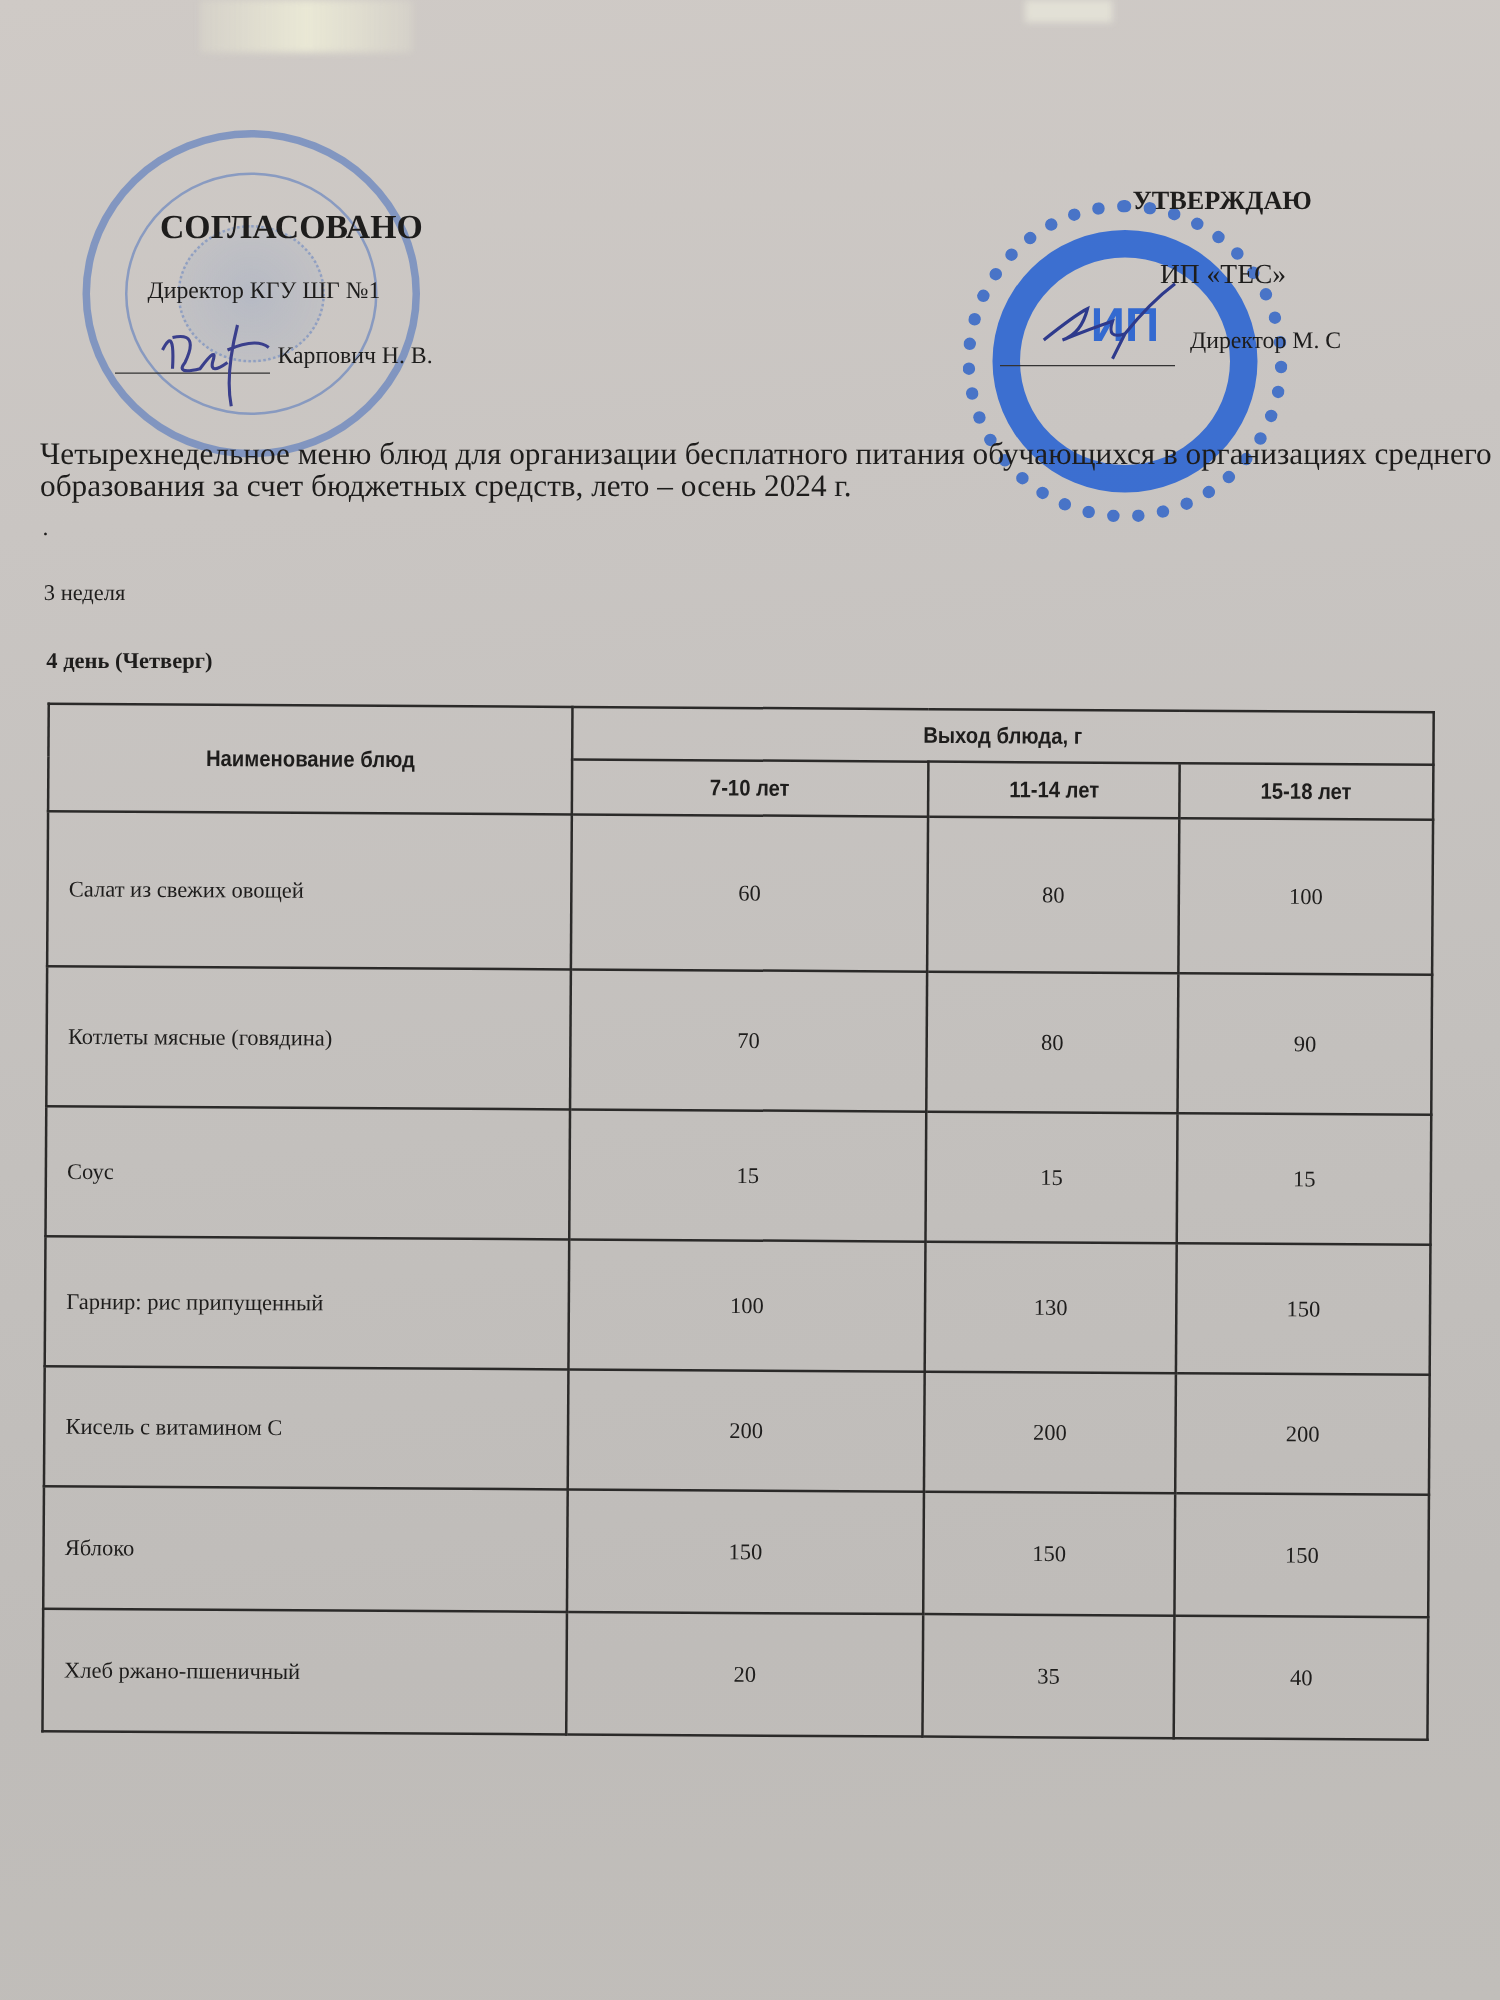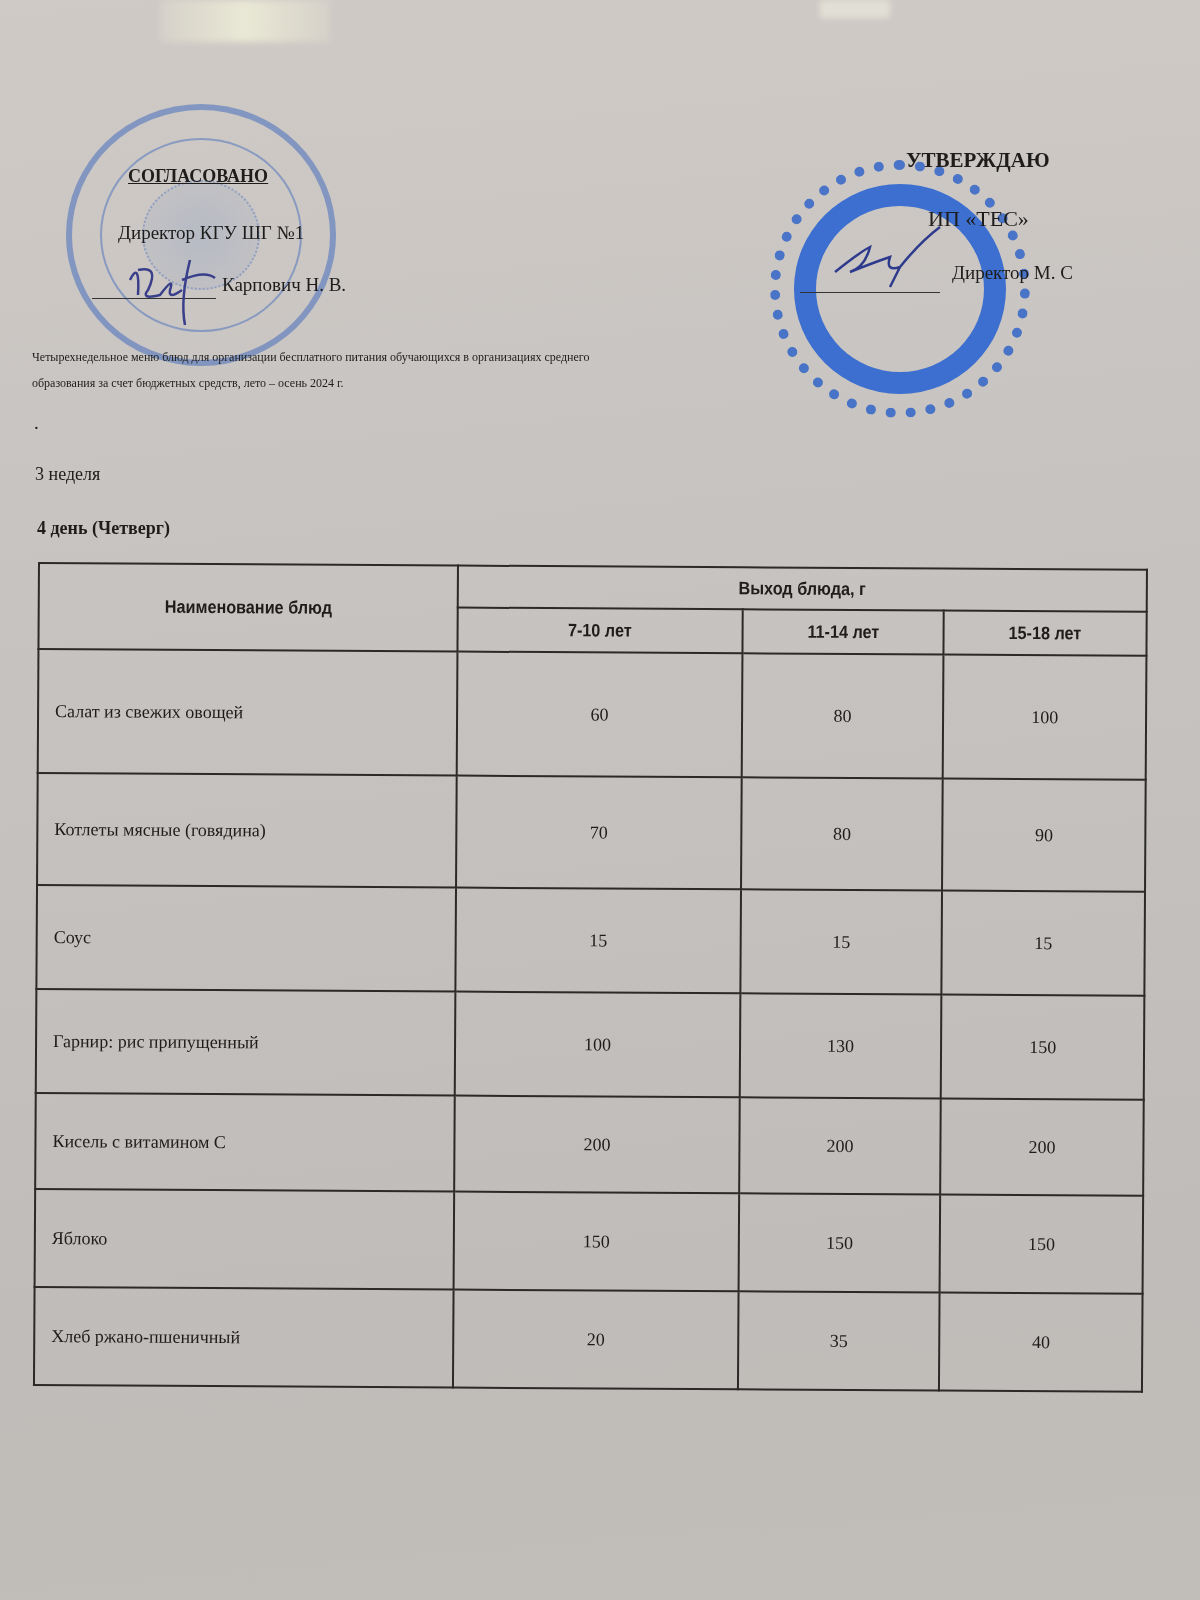--- a/index.html
+++ b/index.html
@@ -86,21 +86,21 @@
     .signature {
       position: absolute;
       pointer-events: none;
     }
     .abs {
       position: absolute;
       white-space: nowrap;
     }
     .bold { font-weight: bold; }
     .title-line {
-      font-size: 12px;
+      font-size: 25px;
       left: 32px;
     }
     .doc-table {
       position: absolute;
       left: 38px;
       top: 562px;
       width: 1110px;
       border-collapse: collapse;
       transform: rotate(0.35deg);
       transform-origin: top left;
@@ -130,23 +130,24 @@
 <div class="glare"></div>
 <div class="glare2"></div>
 
 <div class="stamp stamp-left">
   <div class="inner"></div>
   <div class="core"></div>
 </div>
 
 <div class="stamp stamp-right">
   <div class="ring"></div>
+  <div class="center-text ct1">ИП</div>
 </div>
 
-<div class="abs bold" style="left:128px; top:166px; font-size:18px;text-decoration:underline;">СОГЛАСОВАНО</div>
+<div class="abs bold" style="left:128px; top:166px; font-size:27px;">СОГЛАСОВАНО</div>
 <div class="abs" style="left:118px; top:222px; font-size:19px;">Директор КГУ ШГ №1</div>
 <div class="abs" style="left:222px; top:274px; font-size:19px;text-align:center;">Карпович Н. В.</div>
 <div class="abs" style="left:92px; top:298px; width:124px; height:0; border-top:1.5px solid #333;"></div>
 <svg class="signature" style="left:120px; top:240px;" width="110" height="90" viewBox="0 0 110 90">
   <path d="M10 40 Q20 20 18 55 M18 30 Q40 25 28 50 Q20 60 40 55 Q55 35 50 50 Q48 60 62 50 M70 20 Q60 60 65 85 M62 40 Q85 30 95 38" stroke="#3a3f8c" stroke-width="2.5" fill="none"></path>
 </svg>
 
 <div class="abs bold" style="left:906px; top:148px; font-size:21px;">УТВЕРЖДАЮ</div>
 <div class="abs" style="left:928px; top:206px; font-size:22px;">ИП «ТЕС»</div>
 <div class="abs" style="left:952px; top:262px; font-size:19px;">Директор М. С</div>

